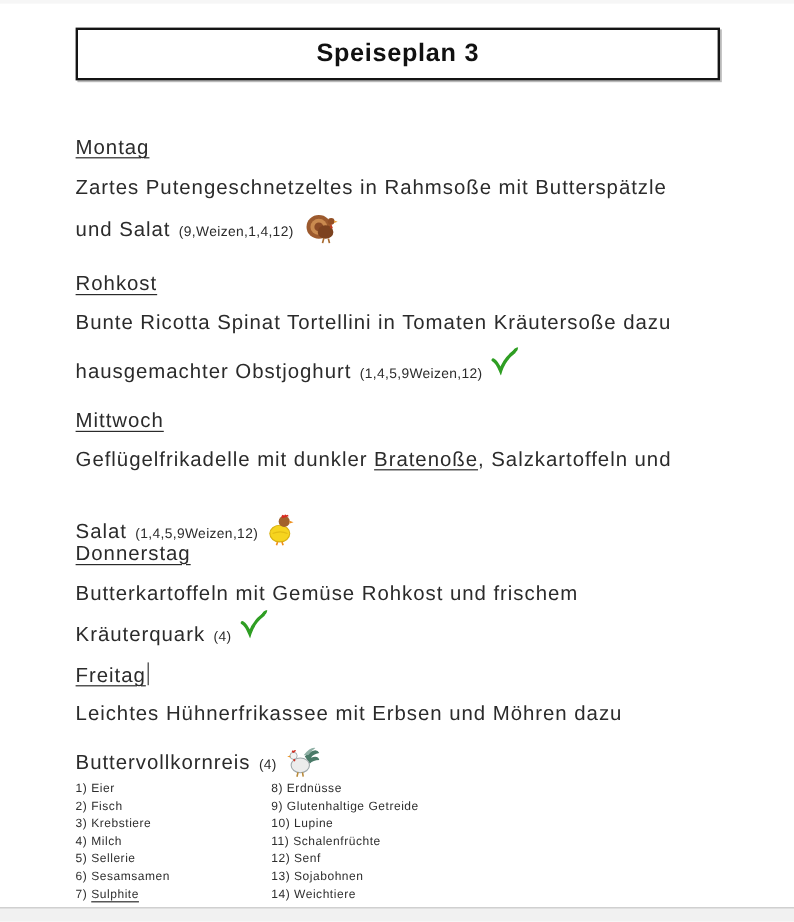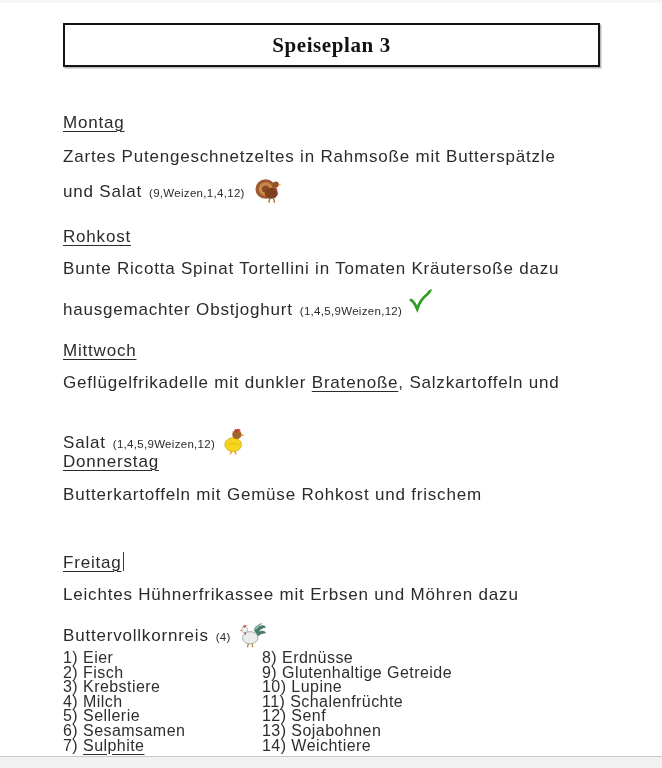--- a/index.html
+++ b/index.html
@@ -20,21 +20,20 @@
     background: #f1f1f1; border-top: 1px solid #c8c8c8; box-sizing: border-box;
   }
   .page-content { position: absolute; left: 63px; top: 0; width: 537px; height: 756px; }
 
   .title-box {
     position: absolute; left: 0; top: 23px; width: 533px; height: 40px;
     border: 2px solid #141414;
     box-shadow: 1.5px 1.5px 0 #b9b9b9;
     display: flex; align-items: center; justify-content: center;
     background: #ffffff;
-    font-family: Liberation Serif, serif;
   }
   .title-text {
     font-size: 21px; font-weight: bold; letter-spacing: 0.6px; color: #111;
   }
 
   .line {
     position: absolute; left: 0; white-space: nowrap;
     font-size: 17px; line-height: 24px; letter-spacing: 0.8px;
   }
   .heading .u { text-decoration: underline; text-decoration-thickness: 1.2px; text-underline-offset: 3px; }
@@ -54,21 +53,21 @@
   .icon.hang { vertical-align: -7px; }
   .icon.raise { vertical-align: 2px; margin-left: 4px; }
 
   .caret {
     display: inline-block; width: 1.5px; height: 19px;
     background: #3a3a3a; margin-left: 1px; vertical-align: -3px;
   }
 
   .legend {
     position: absolute; left: 0; top: 651px; display: flex;
-    font-size: 16px; letter-spacing: 0.45px; color: #2e2e2e; gap: 36px;
+    font-size: 10px; letter-spacing: 0.45px; color: #2e2e2e;
   }
   .legend .col { width: 163px; }
   .legend .li { line-height: 14.6px; white-space: nowrap; }
 </style>
 </head>
 <body>
 
 <div class="top-edge"></div>
 
 <div class="page-content">
@@ -125,20 +124,26 @@
       <path d="M9 27.5 l-1 3 M13 27.5 l1 3" stroke="#ef8f1b" stroke-width="1.5" fill="none"></path>
     </svg></span>
   </div>
 
   <div class="line heading" style="top:450px">
     <span class="u">Donnerstag</span>
   </div>
   <div class="line" style="top:483px">
     <span>Butterkartoffeln mit Gemüse Rohkost und frischem</span>
   </div>
+  <div class="line" style="top:507px">
+    <span>Kräuterquark</span><span class="code">(4)</span><span class="icon raise"><svg width="26" height="25" viewBox="0 0 26 25">
+      <path d="M5 12 q3 1.5 6.2 9 q3 -9.5 11 -15.5" fill="none" stroke="#2f9e23" stroke-width="2.8" stroke-linecap="round"></path>
+      <path d="M20.5 6 q1.8 -4.5 5.3 -4.7 q-0.4 4.3 -4.2 4.9 q-1.3 0.2 -1.1 -0.2 z" fill="#2f9e23"></path>
+    </svg></span>
+  </div>
 
   <div class="line heading" style="top:551px">
     <span class="u">Freitag</span><span class="caret"></span>
   </div>
   <div class="line" style="top:583px">
     <span>Leichtes Hühnerfrikassee mit Erbsen und Möhren dazu</span>
   </div>
   <div class="line" style="top:621px">
     <span>Buttervollkornreis</span><span class="code">(4)</span><span class="icon hang"><svg width="29" height="27" viewBox="0 0 31 29">
       <path d="M16 10 q10 -9 13 -3 q-5.5 1 -7.5 4.2 q6.5 -2.2 7.5 2 q-5.5 0 -8.5 3.3 z" fill="#4a7a68"></path>

